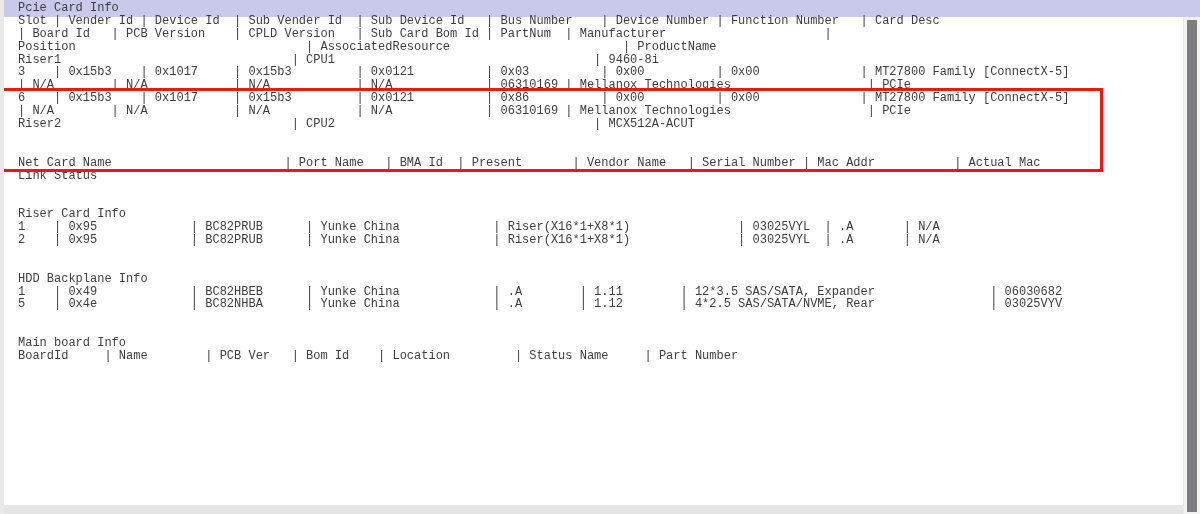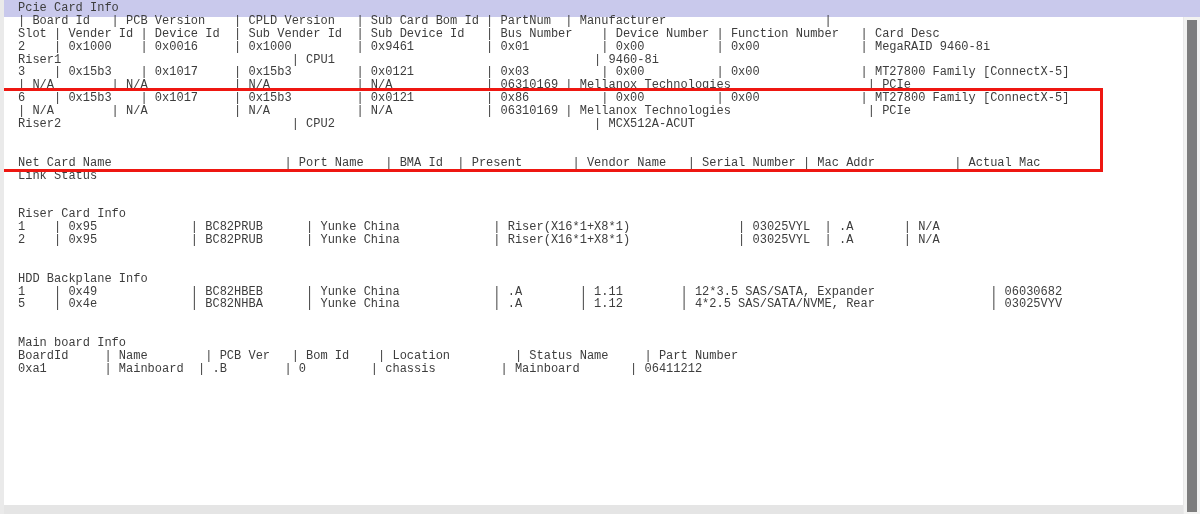--- a/index.html
+++ b/index.html
@@ -64,23 +64,23 @@
 </style>
 </head>
 <body>
 
 <div class="hl-bar"></div>
 
 <div class="edge-left"></div>
 
 <div class="term">
     <div class="tline hl">Pcie Card Info</div>
+    <div class="tline">Slot | Vender Id | Device Id  | Sub Vender Id  | Sub Device Id   | Bus Number    | Device Number | Function Number   | Card Desc</div>
     <div class="tline">| Board Id   | PCB Version    | CPLD Version   | Sub Card Bom Id | PartNum  | Manufacturer                      |</div>
-    <div class="tline">Slot | Vender Id | Device Id  | Sub Vender Id  | Sub Device Id   | Bus Number    | Device Number | Function Number   | Card Desc</div>
-    <div class="tline">2    | 0x1000    | 0x0016     | 0x1000         | 0x9461          | 0x01          | 0x00          | 0x00              | MegaRAID 9460-8i</div>
+    <div class="tline">Position                                | AssociatedResource                        | ProductName</div>
     <div class="tline">Riser1                                | CPU1                                    | 9460-8i</div>
     <div class="tline">3    | 0x15b3    | 0x1017     | 0x15b3         | 0x0121          | 0x03          | 0x00          | 0x00              | MT27800 Family [ConnectX-5]</div>
     <div class="tline">| N/A        | N/A            | N/A            | N/A             | 06310169 | Mellanox Technologies                   | PCIe</div>
     <div class="tline">6    | 0x15b3    | 0x1017     | 0x15b3         | 0x0121          | 0x86          | 0x00          | 0x00              | MT27800 Family [ConnectX-5]</div>
     <div class="tline">| N/A        | N/A            | N/A            | N/A             | 06310169 | Mellanox Technologies                   | PCIe</div>
     <div class="tline">Riser2                                | CPU2                                    | MCX512A-ACUT</div>
     <div class="tline"></div>
     <div class="tline"></div>
     <div class="tline">Net Card Name                        | Port Name   | BMA Id  | Present       | Vendor Name   | Serial Number | Mac Addr           | Actual Mac                     |</div>
     <div class="tline">Link Status</div>
@@ -91,21 +91,20 @@
     <div class="tline">2    | 0x95             | BC82PRUB      | Yunke China             | Riser(X16*1+X8*1)               | 03025VYL  | .A       | N/A</div>
     <div class="tline"></div>
     <div class="tline"></div>
     <div class="tline">HDD Backplane Info</div>
     <div class="tline">1    | 0x49             | BC82HBEB      | Yunke China             | .A        | 1.11        | 12*3.5 SAS/SATA, Expander                | 06030682</div>
     <div class="tline">5    | 0x4e             | BC82NHBA      | Yunke China             | .A        | 1.12        | 4*2.5 SAS/SATA/NVME, Rear                | 03025VYV</div>
     <div class="tline"></div>
     <div class="tline"></div>
     <div class="tline">Main board Info</div>
     <div class="tline">BoardId     | Name        | PCB Ver   | Bom Id    | Location         | Status Name     | Part Number</div>
-    <div class="tline">0xa1        | Mainboard  | .B        | 0         | chassis         | Mainboard       | 06411212</div>
   </div>
 
 <div class="annotation-box"></div>
 
 <div class="edge-bottom"></div>
 
 <div class="scrollbar">
   <div class="scrollbar-thumb"></div>
 </div>
 

